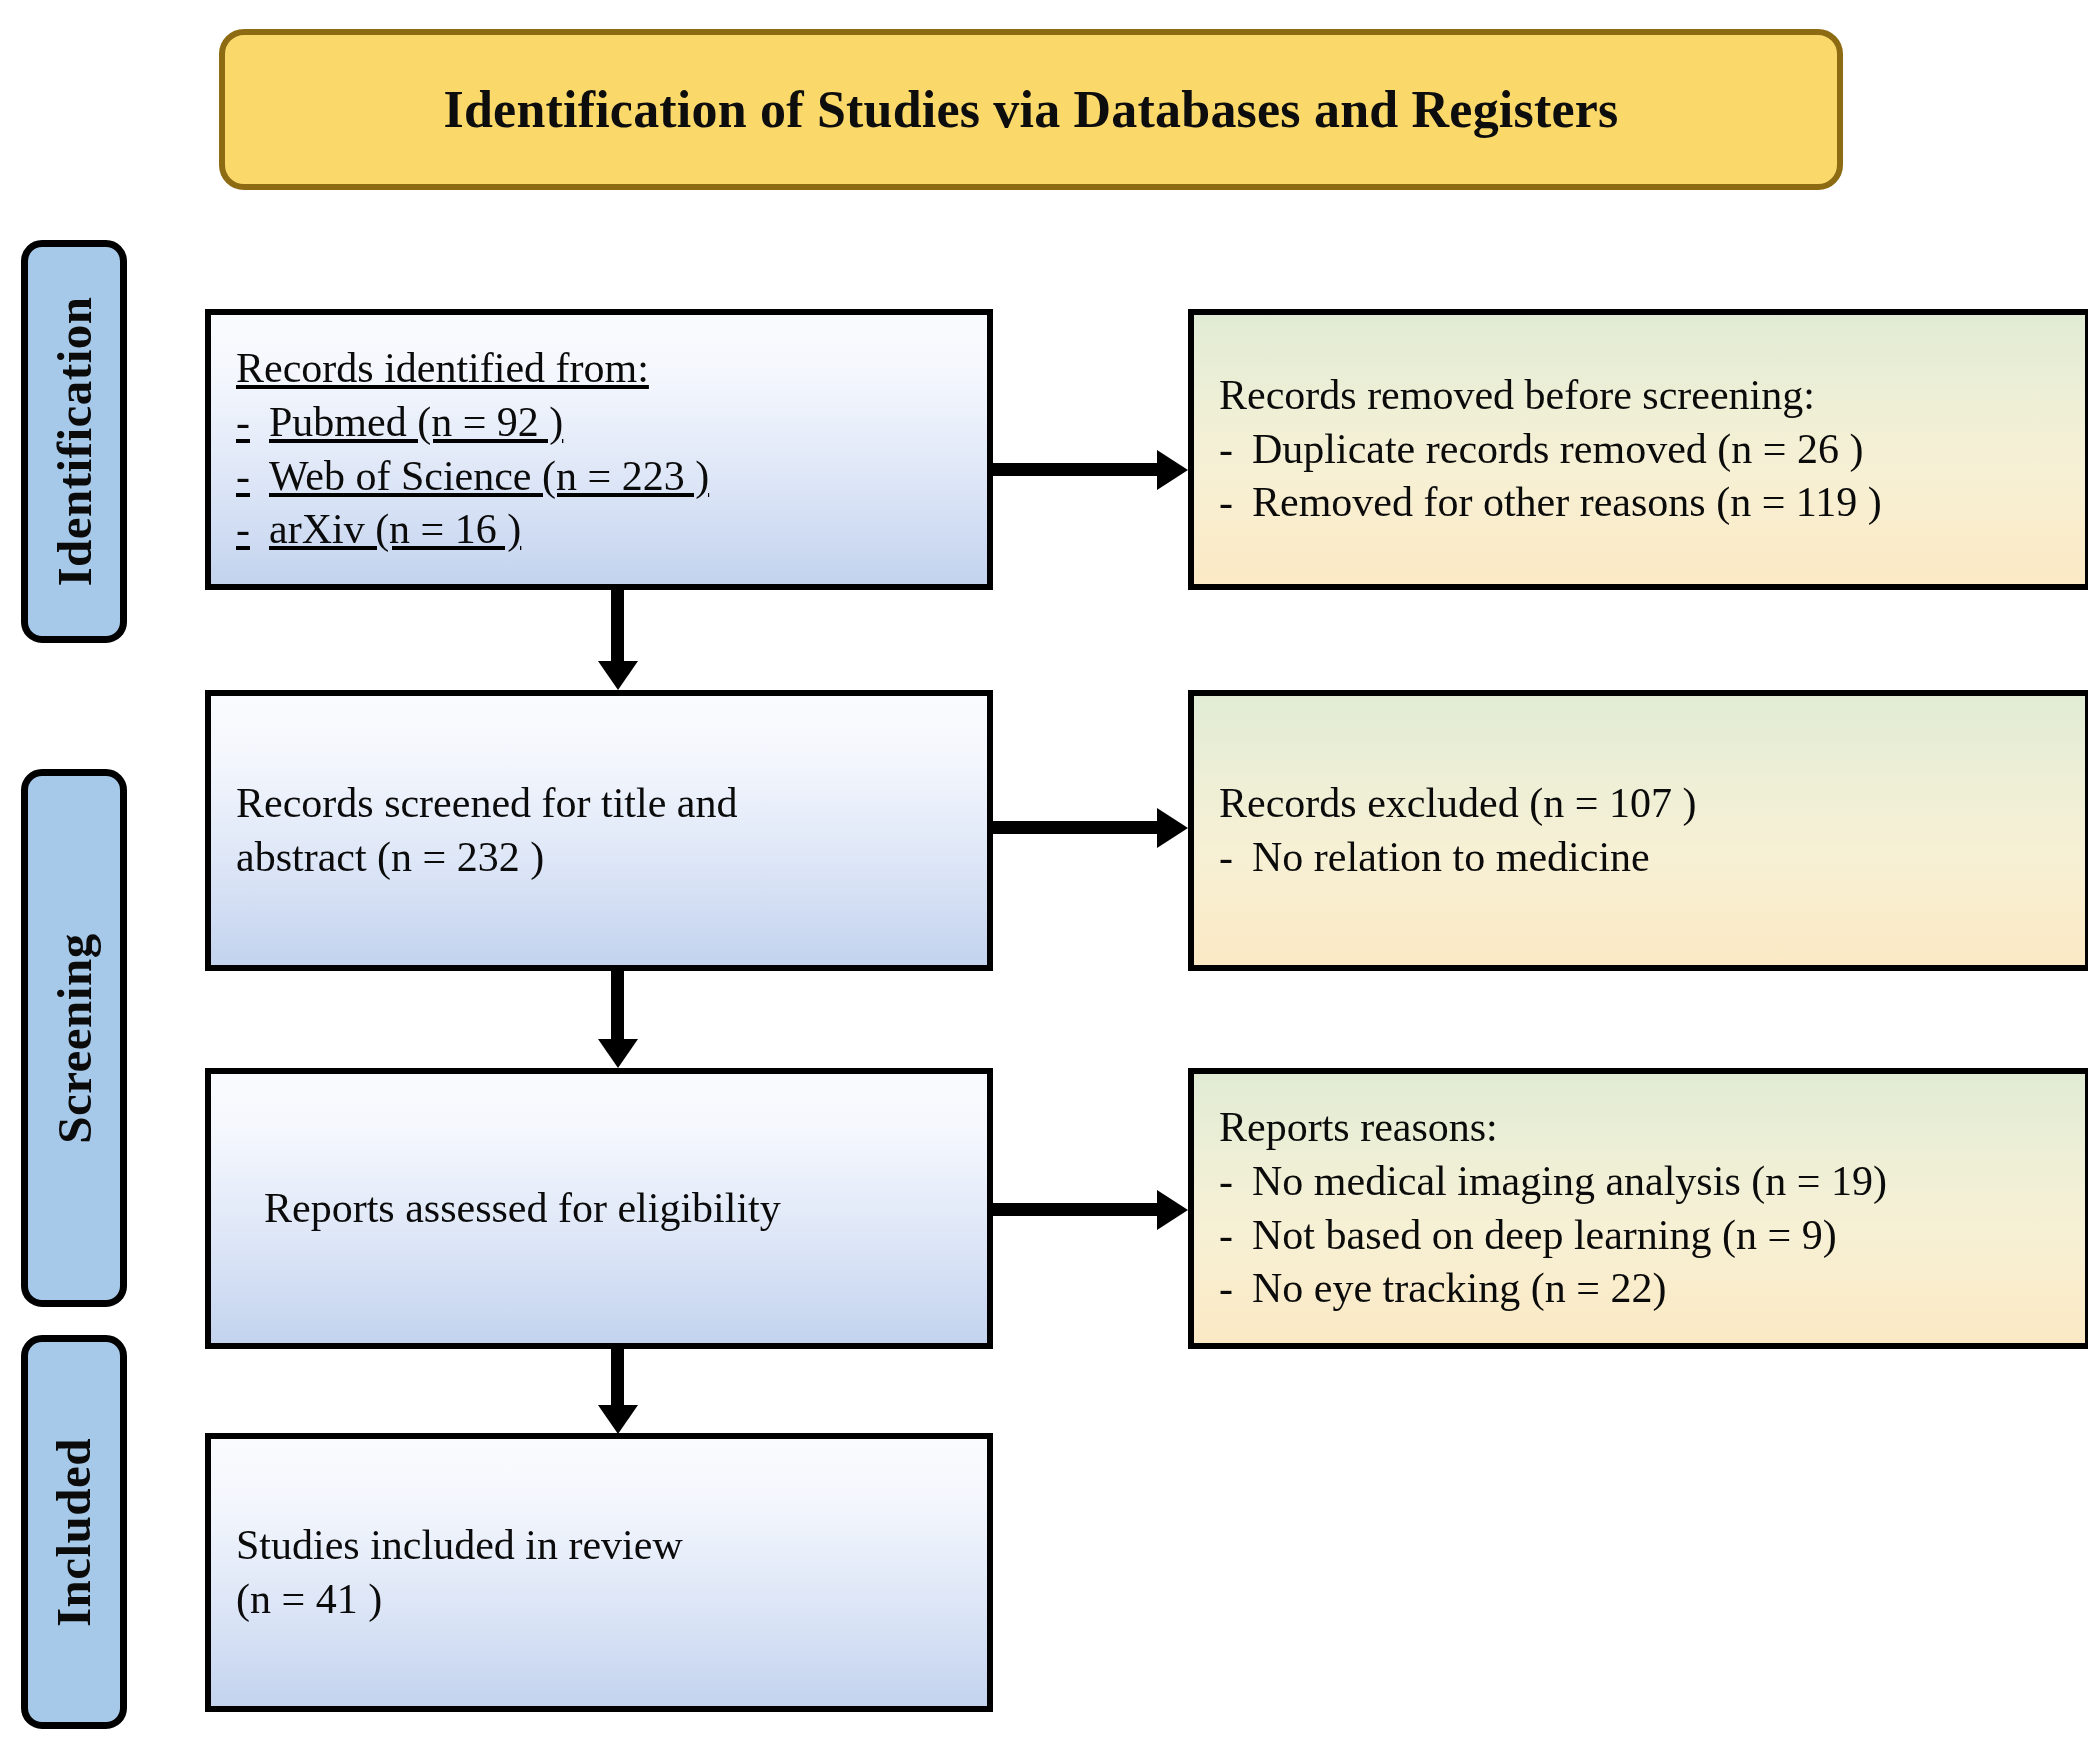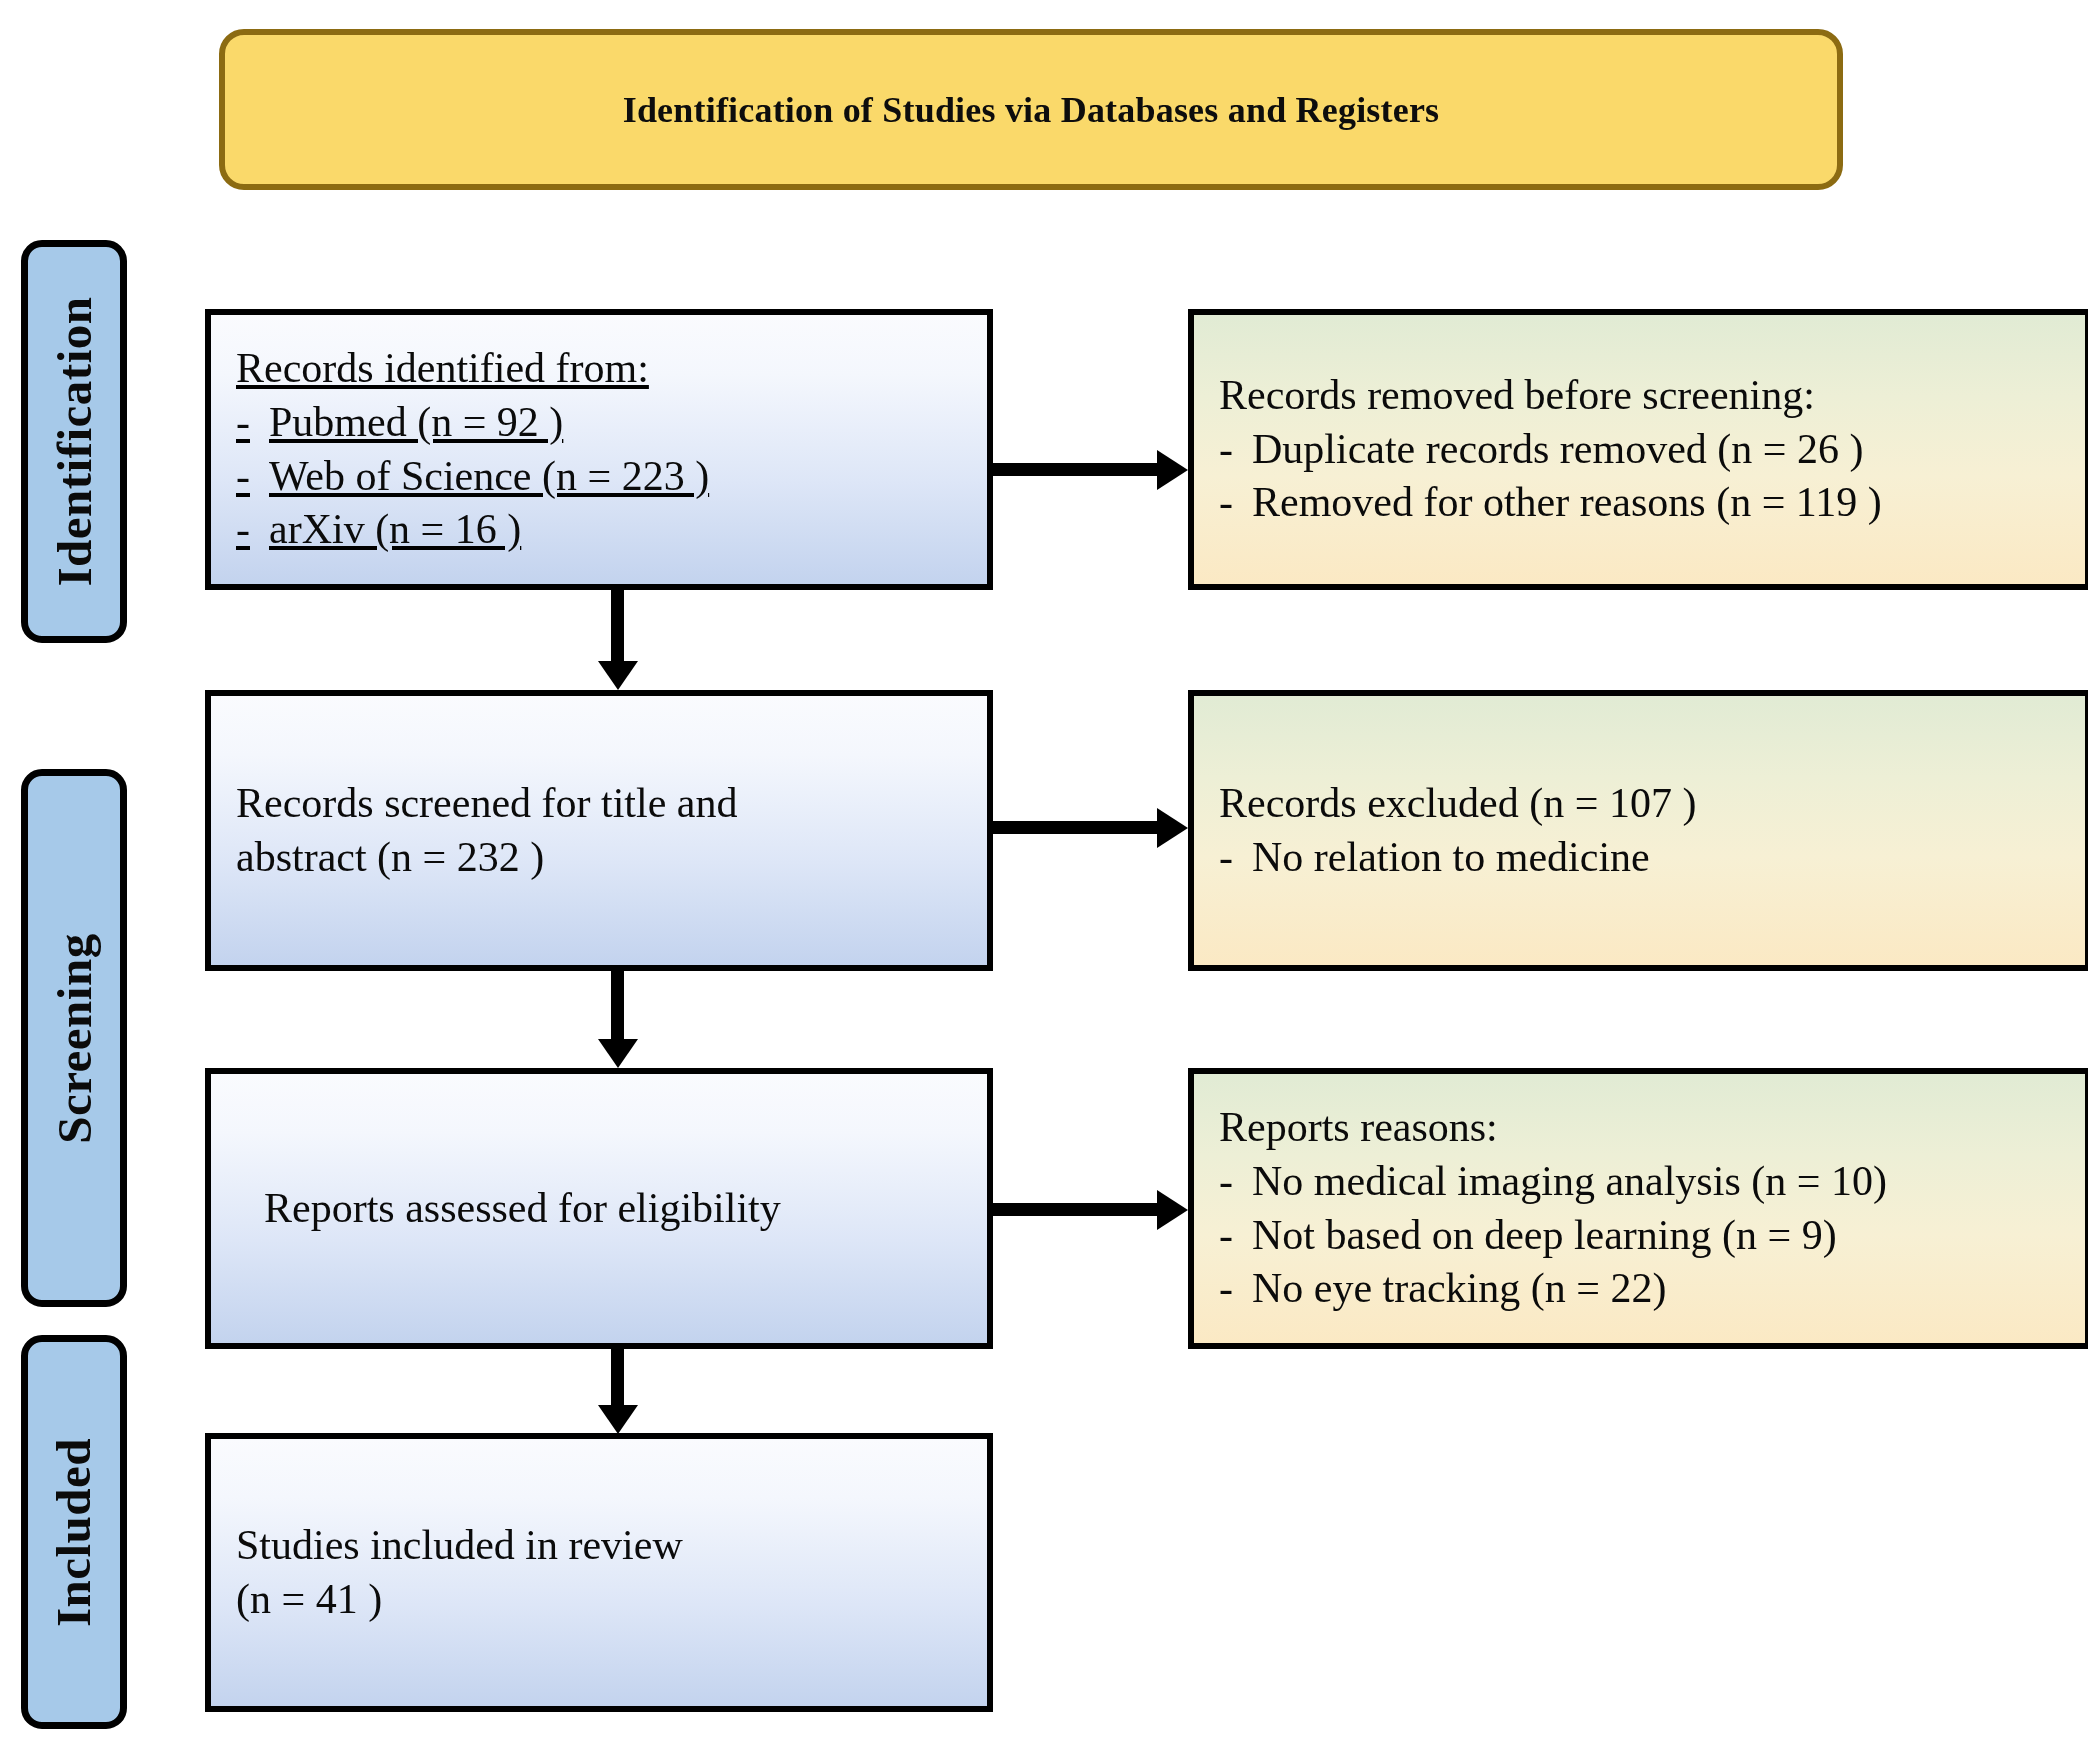--- a/index.html
+++ b/index.html
@@ -32,21 +32,21 @@
     background: #FAD96A;
     border: 6.7px solid #8C6B12;
     border-radius: 25px;
     display: flex;
     align-items: center;
     justify-content: center;
   }
   .header-title {
     font-family: "Liberation Serif", "DejaVu Serif", serif;
     font-weight: bold;
-    font-size: 36px;
+    font-size: 52px;
     color: #0d0d0d;
     letter-spacing: 0.2px;
     white-space: nowrap;
   }
 
   
   .stage-pill {
     position: absolute;
     box-sizing: border-box;
     background: #A6C9E9;
@@ -227,21 +227,21 @@
     <div class="box-lines">
       <span class="ln"> Reports assessed for eligibility</span>
     </div>
   </div>
 
   <div class="flow-box excl" id="box-rep-excluded">
     <div class="box-lines">
       <span class="ln">Reports reasons:</span>
       <span class="bullet-ln">
         <span class="dash">-</span>
-        <span>No medical imaging analysis (n = 10)</span>
+        <span>No medical imaging analysis (n = 19)</span>
       </span>
       <span class="bullet-ln">
         <span class="dash">-</span>
         <span>Not based on deep learning (n = 9)</span>
       </span>
       <span class="bullet-ln">
         <span class="dash">-</span>
         <span>No eye tracking (n = 22)</span>
       </span>
     </div>

